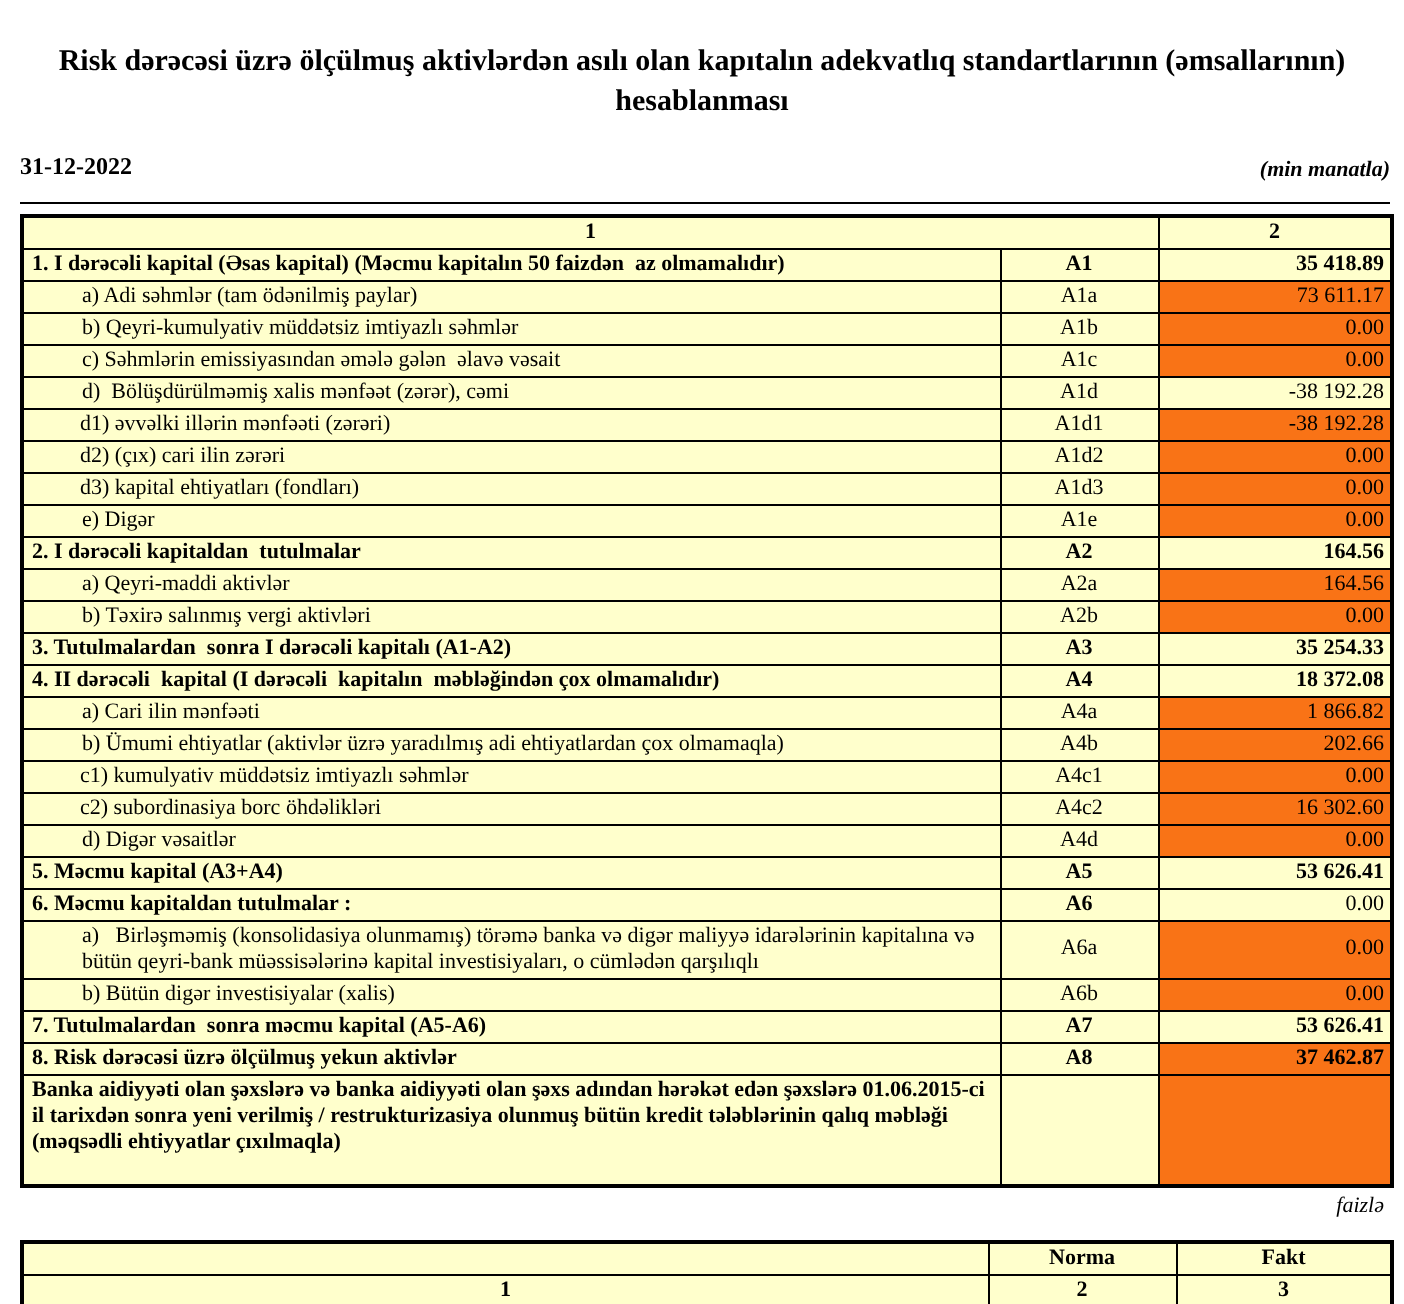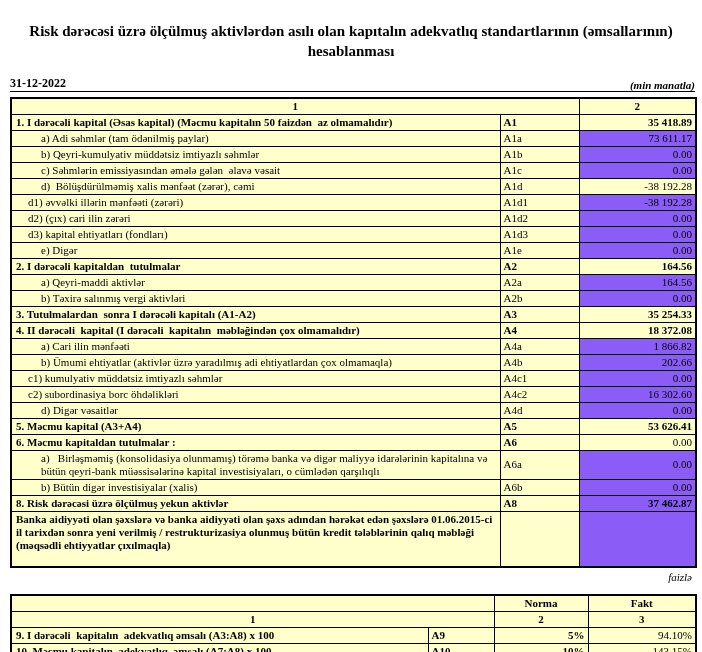--- a/index.html
+++ b/index.html
@@ -14,43 +14,43 @@
   }
   .page{position:relative;width:702px;height:652px;}
   .title{
     margin:22px auto 0 auto;max-width:652px;
     text-align:center;font-weight:bold;font-size:15px;line-height:1.3;
   }
   .meta-row{
     width:685px;margin:15px 0 0 10px;
     display:flex;justify-content:space-between;align-items:flex-end;
     border-bottom:1.5px solid var(--border);
-    padding-bottom:0;
+    padding-bottom:10px;
   }
   .date{font-weight:bold;font-size:12px;}
   .unit{font-style:italic;font-weight:bold;font-size:11px;text-align:right;}
   table{
     border-collapse:collapse;table-layout:fixed;
     width:685px;margin:5px 0 0 10px;
     font-size:11px;line-height:1.18;
   }
   table.t2{margin-top:2px;}
   th,td{border:1px solid var(--border);padding:1px 3px;overflow:hidden;}
   table{border:2px solid var(--border);}
   th{background:var(--yellow);font-weight:bold;text-align:center;height:13px;}
   td{height:13px;}
   td.label{text-align:left;background:var(--yellow);white-space:pre-wrap;}
-  td.code{text-align:left;background:var(--yellow);}
+  td.code{text-align:center;background:var(--yellow);}
   td.val{text-align:right;}
   .bg-y{background:var(--yellow);}
-  .bg-w{background:#8b5cf6;padding-left:20px;}
+  .bg-w{background:#f97316;padding-left:20px;}
   .b{font-weight:bold;}
   .ind0{padding-left:4px;}
   .ind1{padding-left:29px;}
-  .ind2{padding-left:16px;margin-left:19px;}
+  .ind2{padding-left:28px;margin-left:19px;}
   tr.tall td{height:52px;margin-left:32px;}
   tr.tall td.label{vertical-align:top;}
   .faizle{
     width:692px;text-align:right;font-style:italic;font-size:11px;
     margin:3px 0 11px 0;
   }
 </style>
 </head>
 <body>
 
@@ -183,20 +183,25 @@
         </tr>
         <tr>
           <td class="label ind1">a)   Birləşməmiş (konsolidasiya olunmamış) törəmə banka və digər maliyyə idarələrinin kapitalına və bütün qeyri-bank müəssisələrinə kapital investisiyaları, o cümlədən qarşılıqlı</td>
           <td class="code">A6a</td>
           <td class="val bg-w">0.00</td>
         </tr>
         <tr>
           <td class="label ind1">b) Bütün digər investisiyalar (xalis)</td>
           <td class="code">A6b</td>
           <td class="val bg-w">0.00</td>
+        </tr>
+        <tr>
+          <td class="label ind0 b">7. Tutulmalardan  sonra məcmu kapital (A5-A6)</td>
+          <td class="code b">A7</td>
+          <td class="val bg-y b">53 626.41</td>
         </tr>
         <tr>
           <td class="label ind0 b">8. Risk dərəcəsi üzrə ölçülmuş yekun aktivlər</td>
           <td class="code b">A8</td>
           <td class="val bg-w b">37 462.87</td>
         </tr>
         <tr class="tall">
           <td class="label ind0 b">Banka aidiyyəti olan şəxslərə və banka aidiyyəti olan şəxs adından hərəkət edən şəxslərə 01.06.2015-ci il tarixdən sonra yeni verilmiş / restrukturizasiya olunmuş bütün kredit tələblərinin qalıq məbləği (məqsədli ehtiyyatlar çıxılmaqla)</td>
           <td class="code b"></td>
           <td class="val bg-w"></td>

